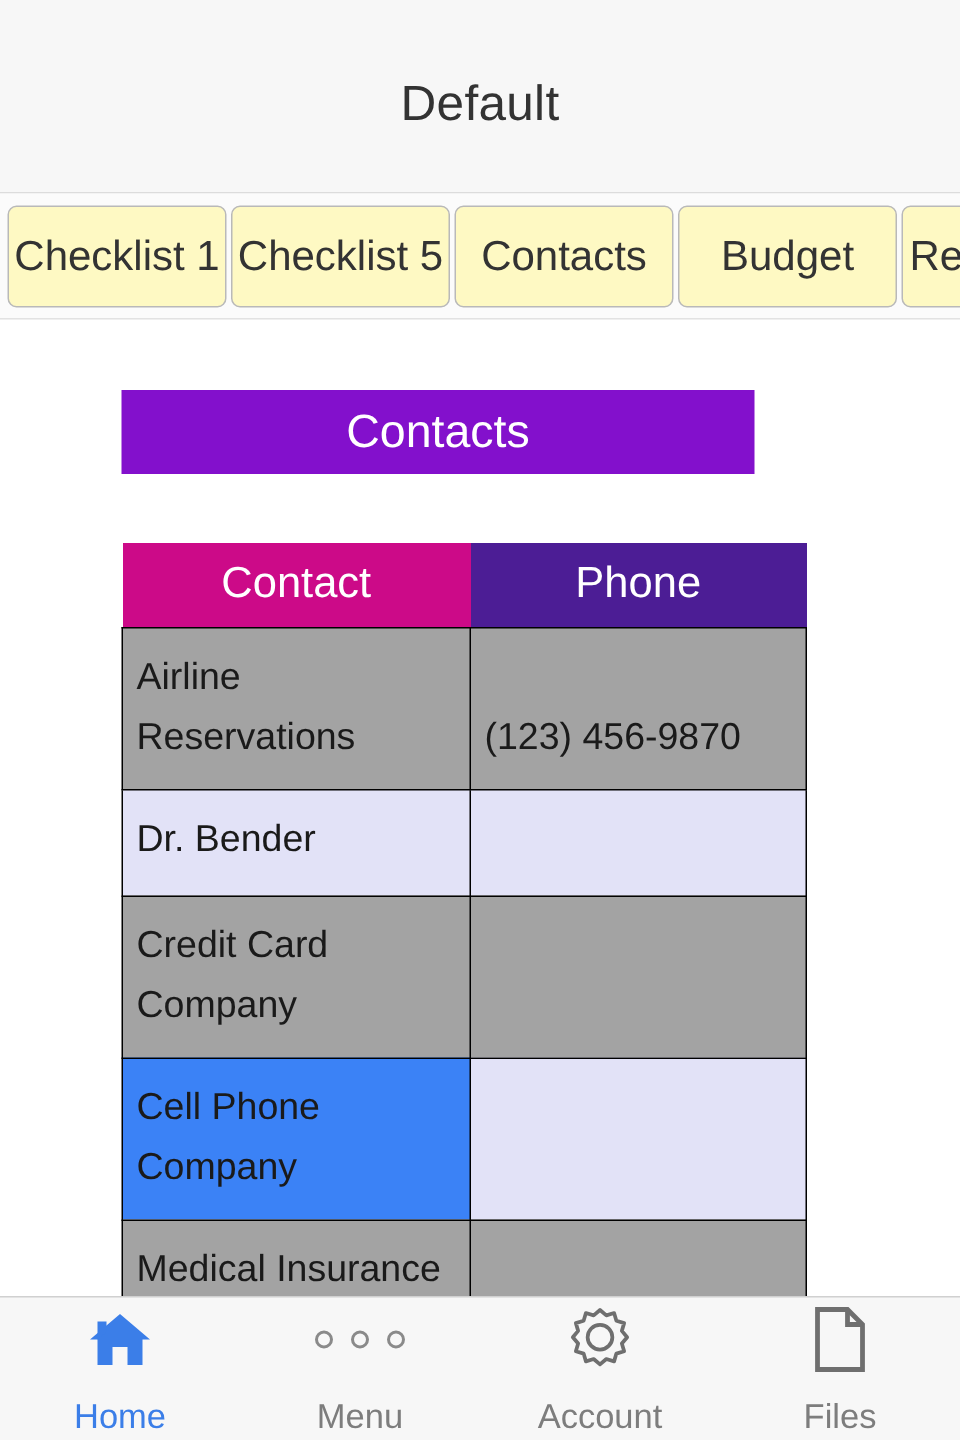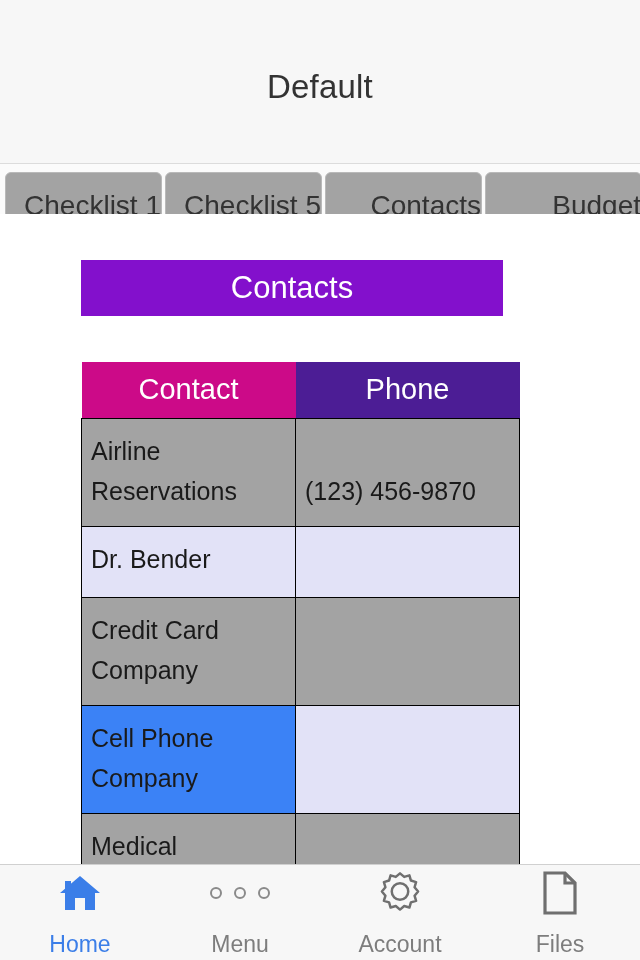--- a/index.html
+++ b/index.html
@@ -11,21 +11,21 @@
   }
 
   body {
     font-family: "Liberation Sans", sans-serif;
     background: #ffffff;
     position: relative;
   }
 
   
   .titlebar {
-    height: 164px;
+    height: 129px;
     background: #f7f7f7;
     border-bottom: 1px solid #dcdcdc;
     display: flex;
     align-items: center;
     justify-content: center;
     padding-top: 10px;
   }
   .titlebar-text {
     font-size: 33px;
     color: #333333;
@@ -39,29 +39,29 @@
     background: #fbfbfb;
     border-bottom: 1px solid #e2e2e2;
     display: flex;
     align-items: center;
     padding-left: 5px;
     overflow: hidden;
     white-space: nowrap;
   }
   .tab {
     flex: 0 0 auto;
-    width: 157px;
+    width: 146px;
     height: 68px;
-    background: #a3a3a3;
+    background: #fef9c3;
     border: 1px solid #b9b9b9;
     border-radius: 6px;
     margin-right: 3px;
     display: flex;
     align-items: center;
-    justify-content: flex-end;
+    justify-content: center;
     overflow: hidden;
   }
   .tab-label {
     font-size: 28px;
     color: #333333;
     white-space: nowrap;
   }
 
   
   .content {
@@ -100,21 +100,21 @@
   }
   .contact-table th {
     height: 56px;
     font-size: 29px;
     font-weight: 400;
     color: #ffffff;
     text-align: center;
     border: none;
     padding: 0;
   }
-  .contact-table th.col-contact { width: 214px; }
+  .contact-table th.col-contact { width: 232px; }
   .contact-table th.col-phone   { width: 224px; }
 
   .contact-table td {
     border: 1px solid #000000;
     padding: 12px 9px 14px 9px;
     font-size: 25px;
     color: #1a1a1a;
     vertical-align: top;
     line-height: 1.62;
     height: 71px;

